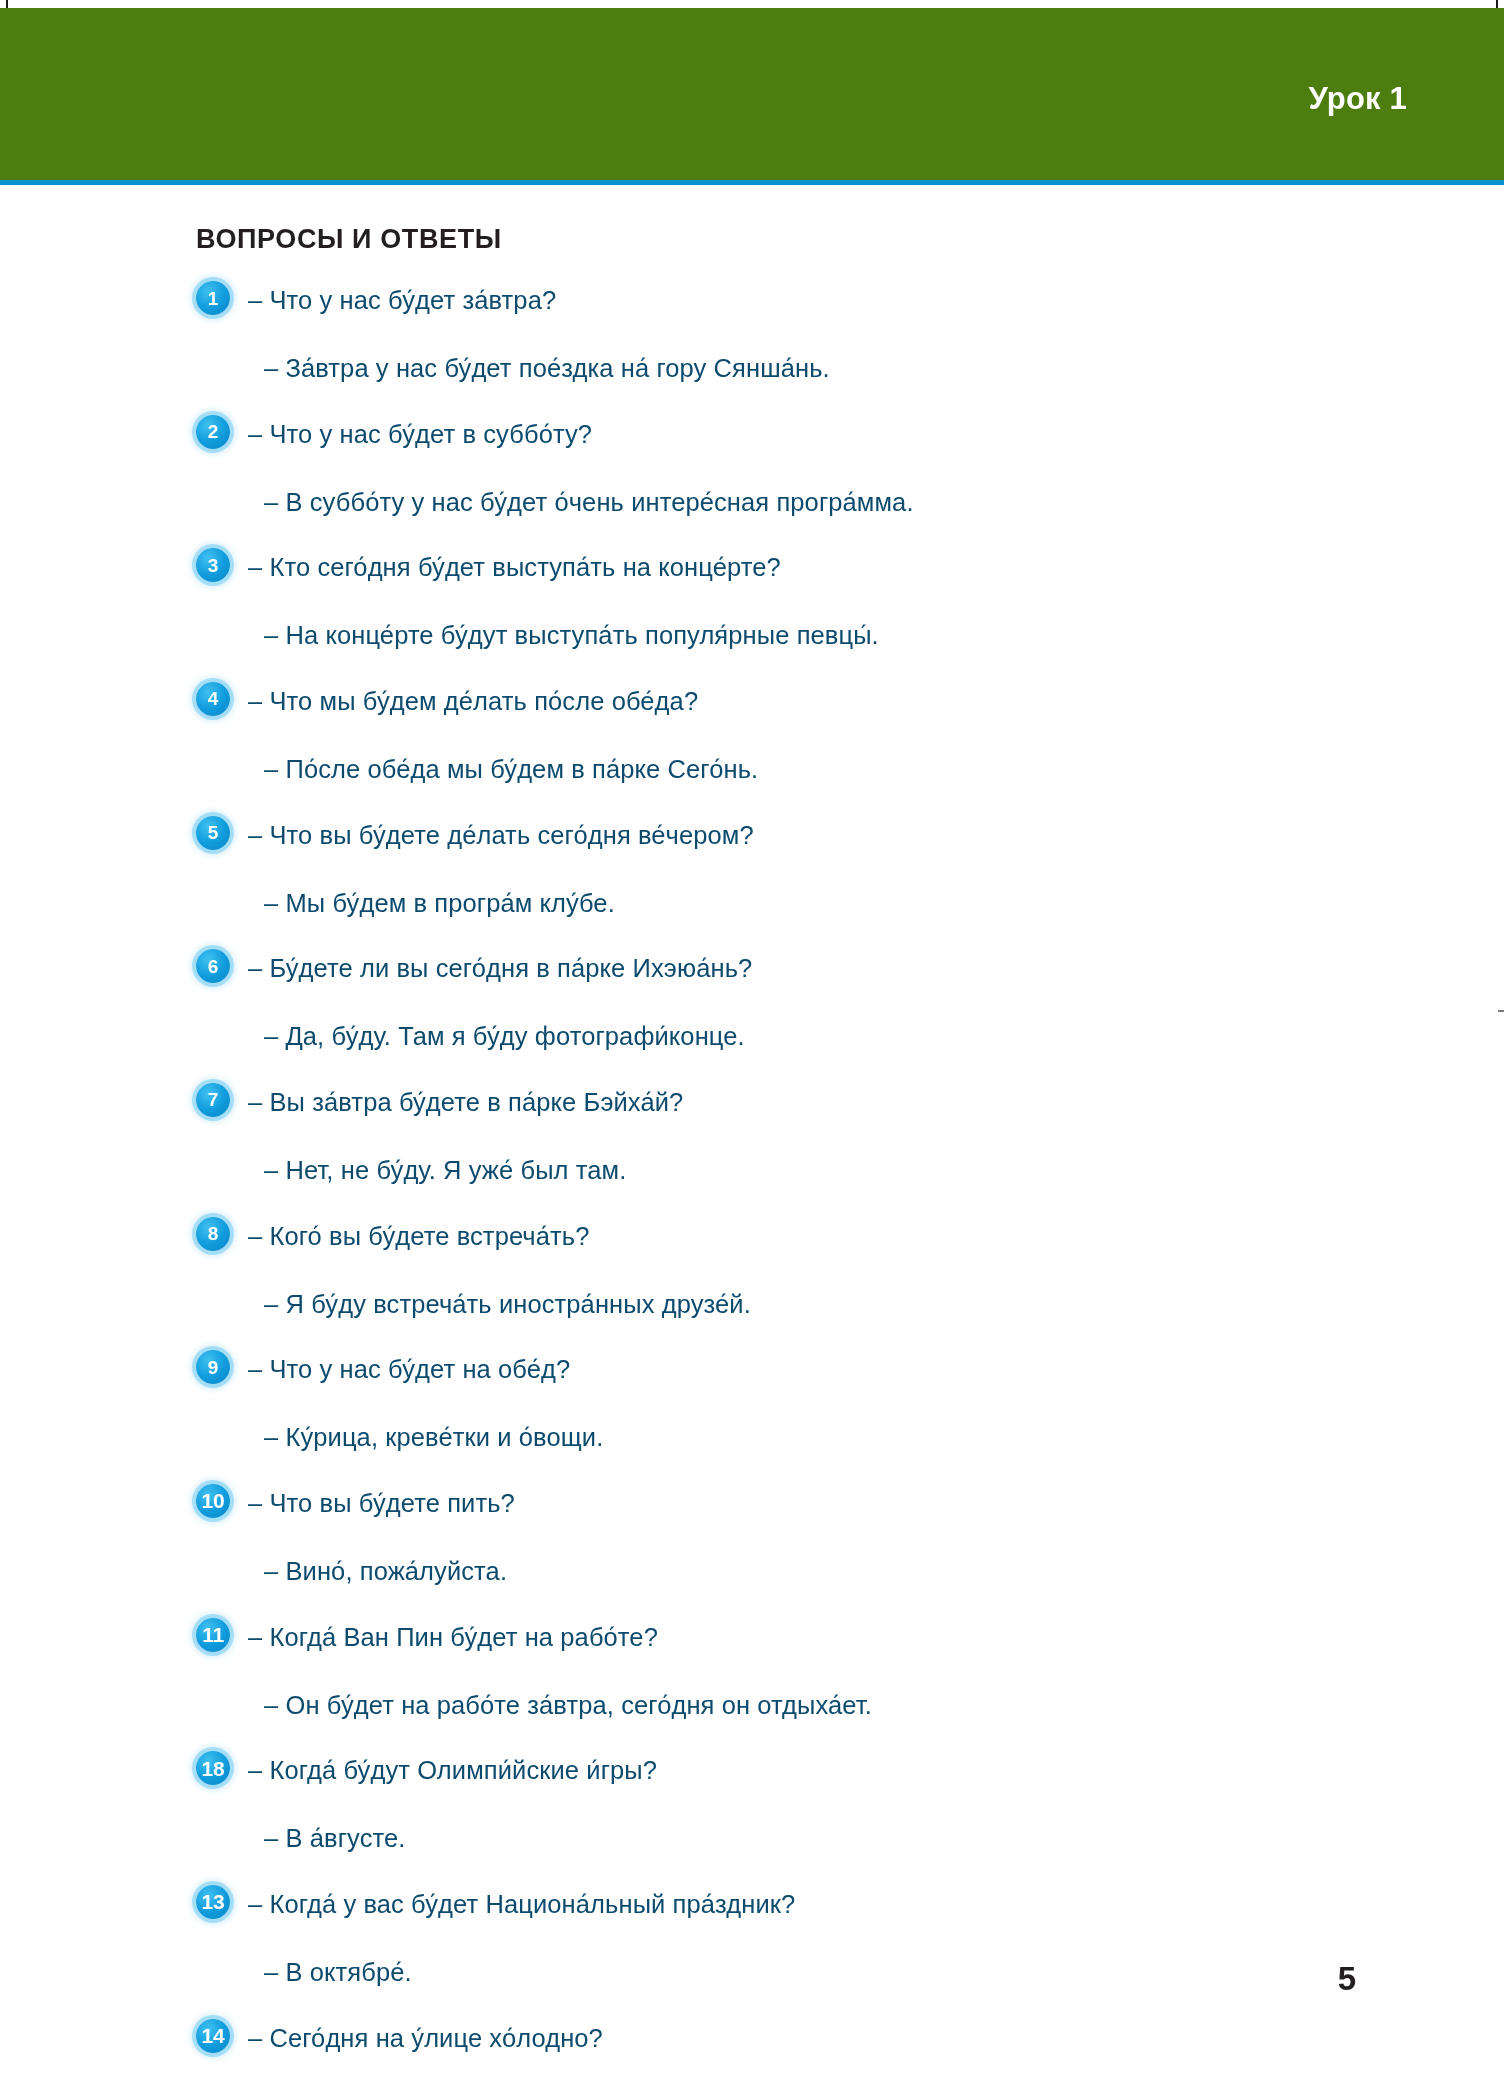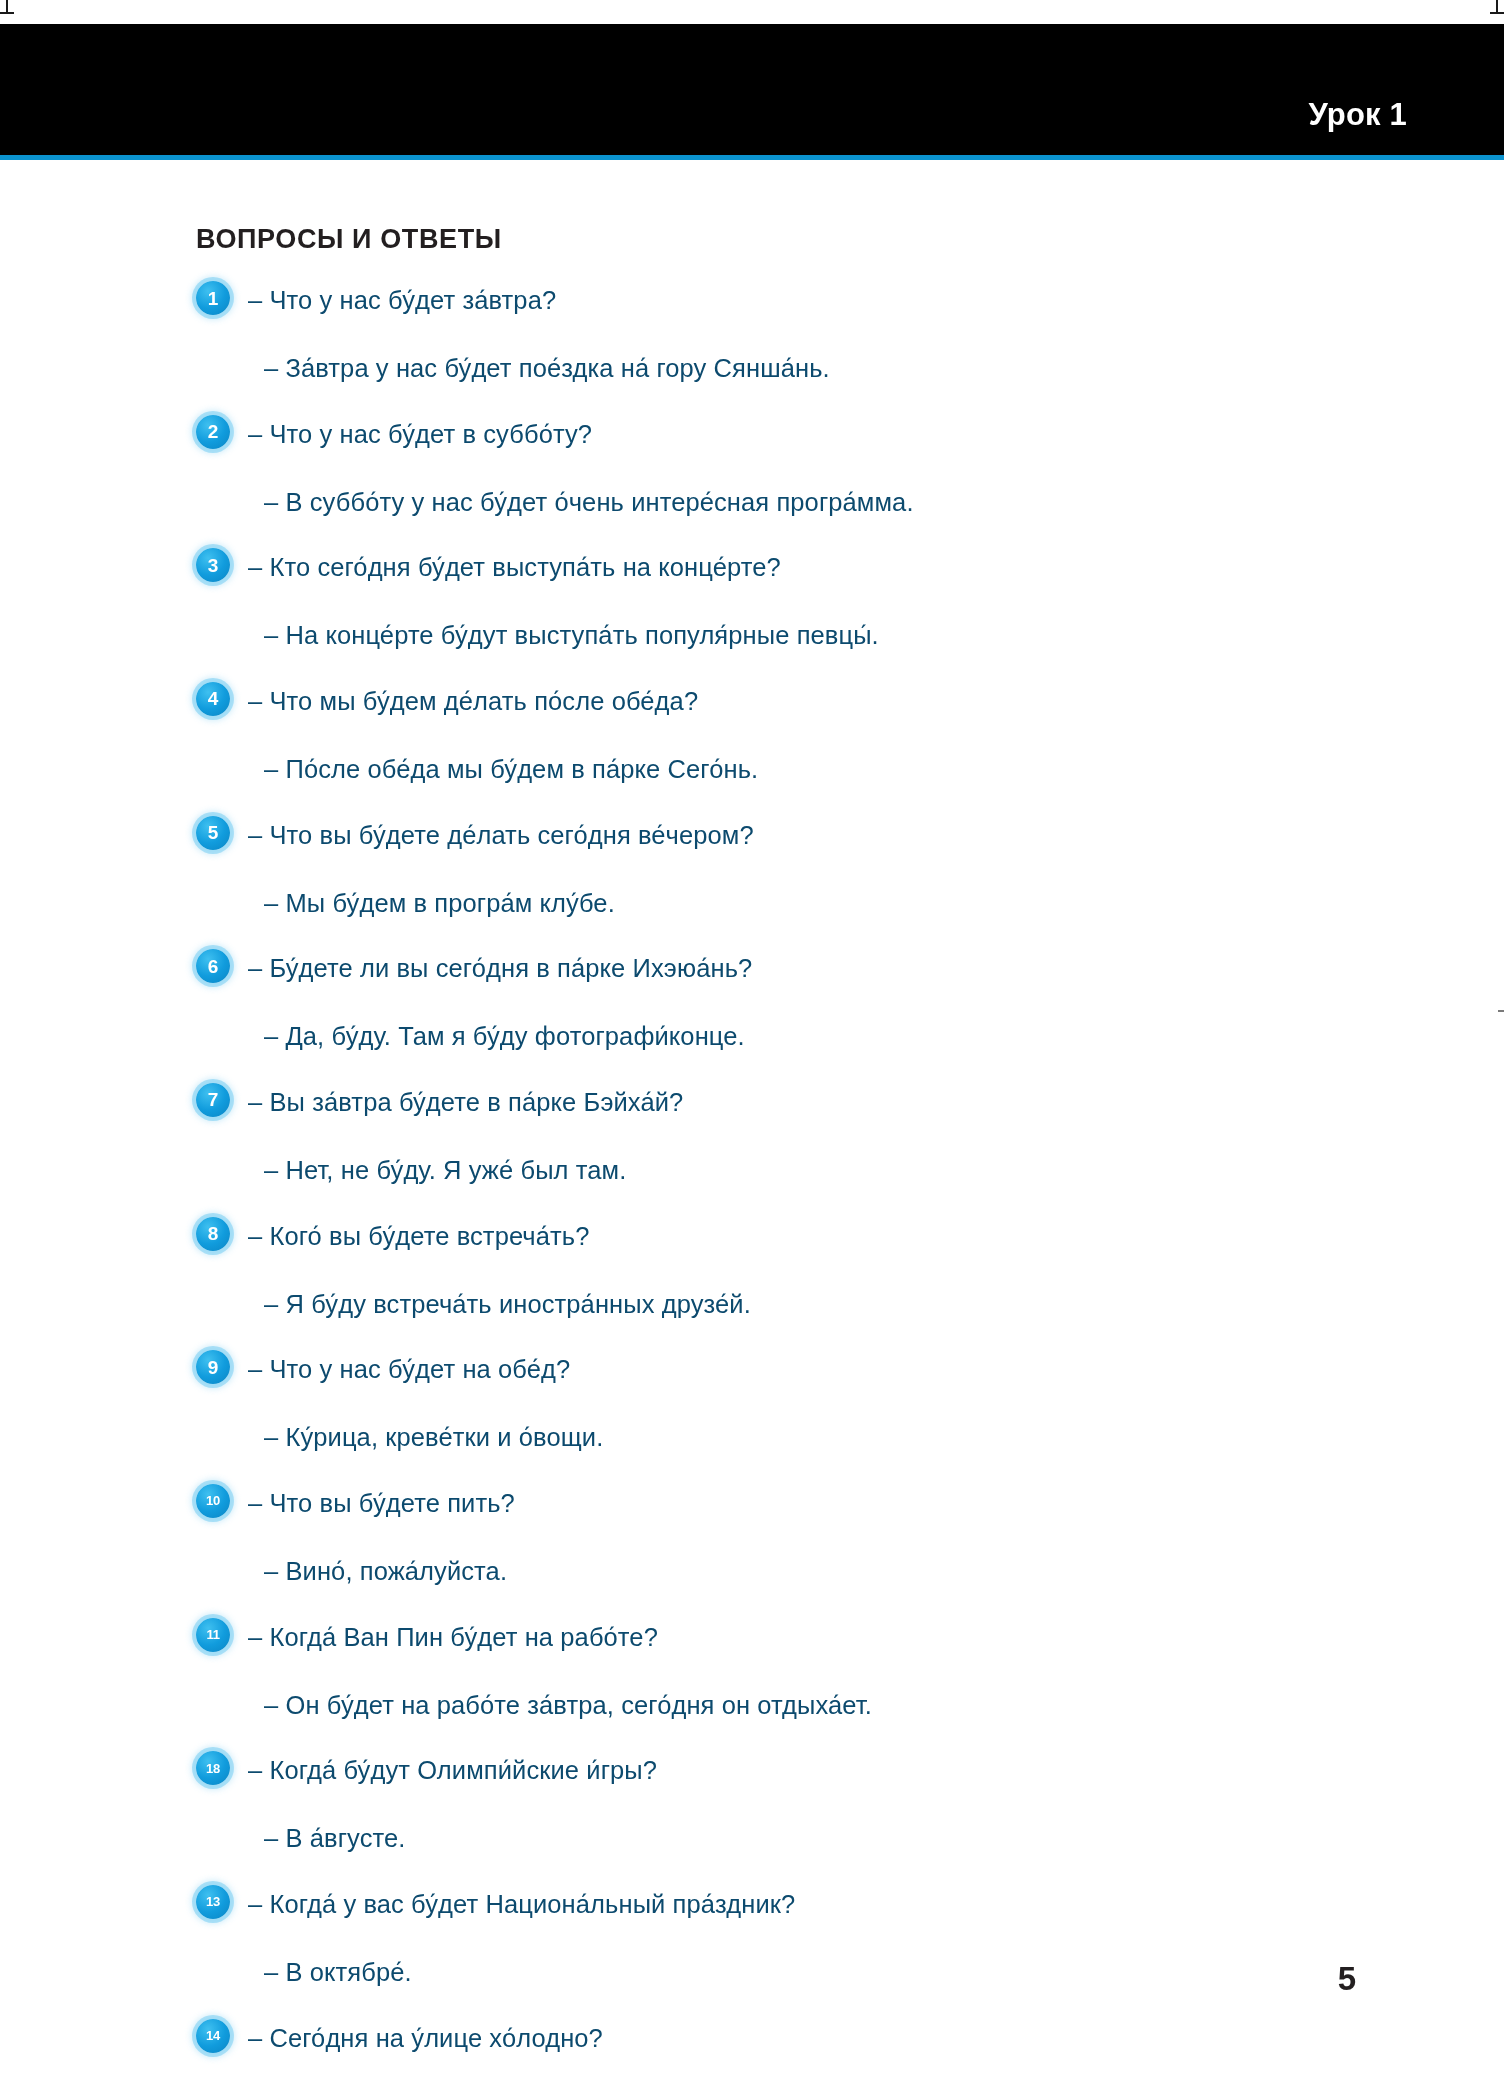--- a/index.html
+++ b/index.html
@@ -30,24 +30,24 @@
   .crop-tr-v { right: 6px; top: 0;    width: 2px;  height: 14px; }
   .crop-tr-h { right: 0;   top: 12px; width: 14px; height: 2px;  }
   .edge-tick-left  { position:absolute; left: 0;  top: 62px;  width: 8px; height: 2px; background:#1a1a1a; }
   .edge-tick-right { position:absolute; right: 0; top: 62px;  width: 8px; height: 2px; background:#1a1a1a; }
   .edge-tick-right2{ position:absolute; right: 0; top: 1010px; width: 6px; height: 2px; background:#7a7a7a; }
 
   
   .header-band {
     position: absolute;
     left: 0;
-    top: 24px;
+    top: 8px;
     width: 1504px;
-    height: 136px;
-    background: #000000;
+    height: 177px;
+    background: #4d7c0f;
   }
   .header-band-shade {
     position: absolute;
     left: 0;
     bottom: 0;
     width: 100%;
     height: 5px;
     background: #0b93cf;
   }
   .lesson-label {
@@ -109,21 +109,21 @@
                 0 0 6px 5px rgba(150, 215, 245, 0.45);
     display: flex;
     align-items: center;
     justify-content: center;
     color: #ffffff;
     font-size: 19px;
     font-weight: bold;
     line-height: 1;
     letter-spacing: -0.3px;
   }
-  .badge.wide { font-size: 13px; }
+  .badge.wide { font-size: 21px; }
 
   .q-text, .a-text {
     font-size: 25.5px;
     color: #0c4a6e;
     line-height: 1.32;
     letter-spacing: 0.1px;
     white-space: nowrap;
   }
   .q-text { padding-top: 6px; }
 

